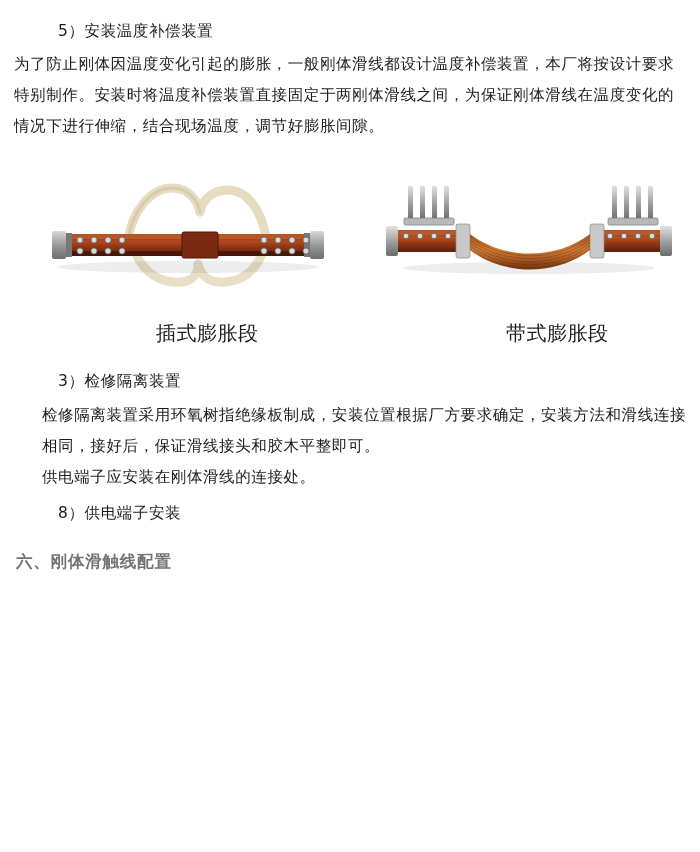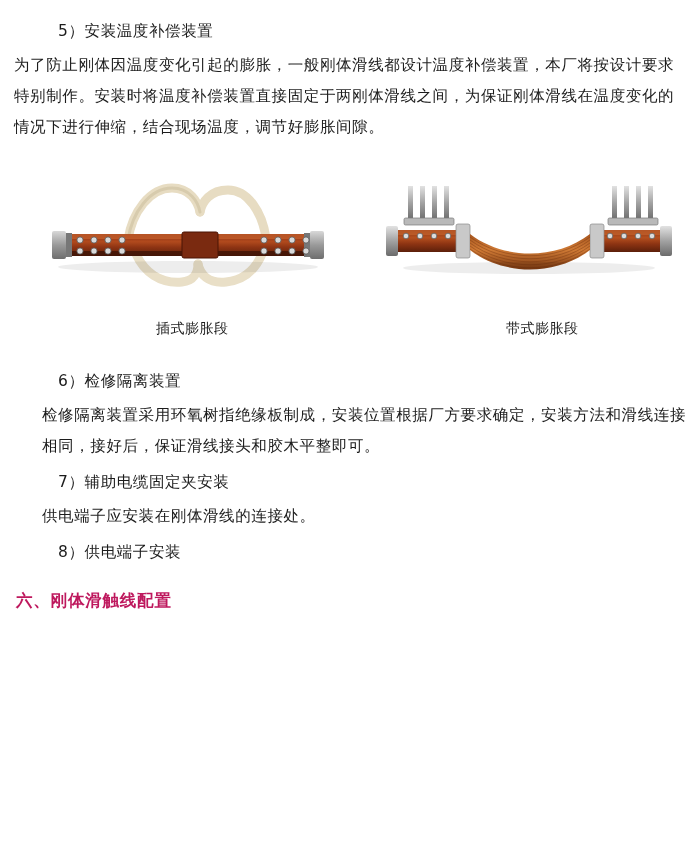--- a/index.html
+++ b/index.html
@@ -33,21 +33,20 @@
     margin-bottom: 2px;
     padding-left: 44px;
   }
   .body-indent {
     padding-left: 28px;
     text-indent: 0;
     font-family: Liberation Serif, serif;
   }
   .body-hang {
     padding-left: 0;
-    font-family: Liberation Serif, serif;
   }
   .gap-md { height: 14px; }
 
   
   .figures {
     position: relative;
     height: 150px;
     margin-top: 26px;
     margin-bottom: 2px;
   }
@@ -57,31 +56,31 @@
   }
   .fig-left { left: 18px; width: 300px; height: 130px; }
   .fig-right { left: 370px; width: 290px; height: 130px; }
 
   .captions {
     position: relative;
     height: 26px;
   }
   .caption {
     position: absolute;
-    font-size: 14px;
+    font-size: 20px;
     letter-spacing: 0.5px;
     color: #1c1c1c;
     top: 0;
   }
   .cap-left { left: 142px; }
   .cap-right { left: 492px; }
 
   
   .section-head {
-    color: #be185d;
+    color: #737373;
     font-weight: bold;
     font-size: 16.5px;
     letter-spacing: 0.8px;
     margin-top: 22px;
     margin-bottom: 4px;
     padding-left: 2px;
   }
   .list-item {
     font-size: 15.5px;
     line-height: 31px;
@@ -231,24 +230,23 @@
     </svg>
   </div>
 
   <div class="captions">
     <div class="caption cap-left">插式膨胀段</div>
     <div class="caption cap-right">带式膨胀段</div>
   </div>
 
   <div class="gap-md"></div>
 
-  <div class="para heading-num">6）检修隔离装置</div>
+  <div class="para heading-num">3）检修隔离装置</div>
   <div class="para body-indent">检修隔离装置采用环氧树指绝缘板制成，安装位置根据厂方要求确定，安装方法和滑线连接相同，接好后，保证滑线接头和胶木平整即可。</div>
 
-  <div class="para heading-num">7）辅助电缆固定夹安装</div>
   <div class="para body-indent">供电端子应安装在刚体滑线的连接处。</div>
 
   <div class="para heading-num">8）供电端子安装</div>
 
 
   <div class="section-head">六、刚体滑触线配置</div>
 
 
 </div>
 

